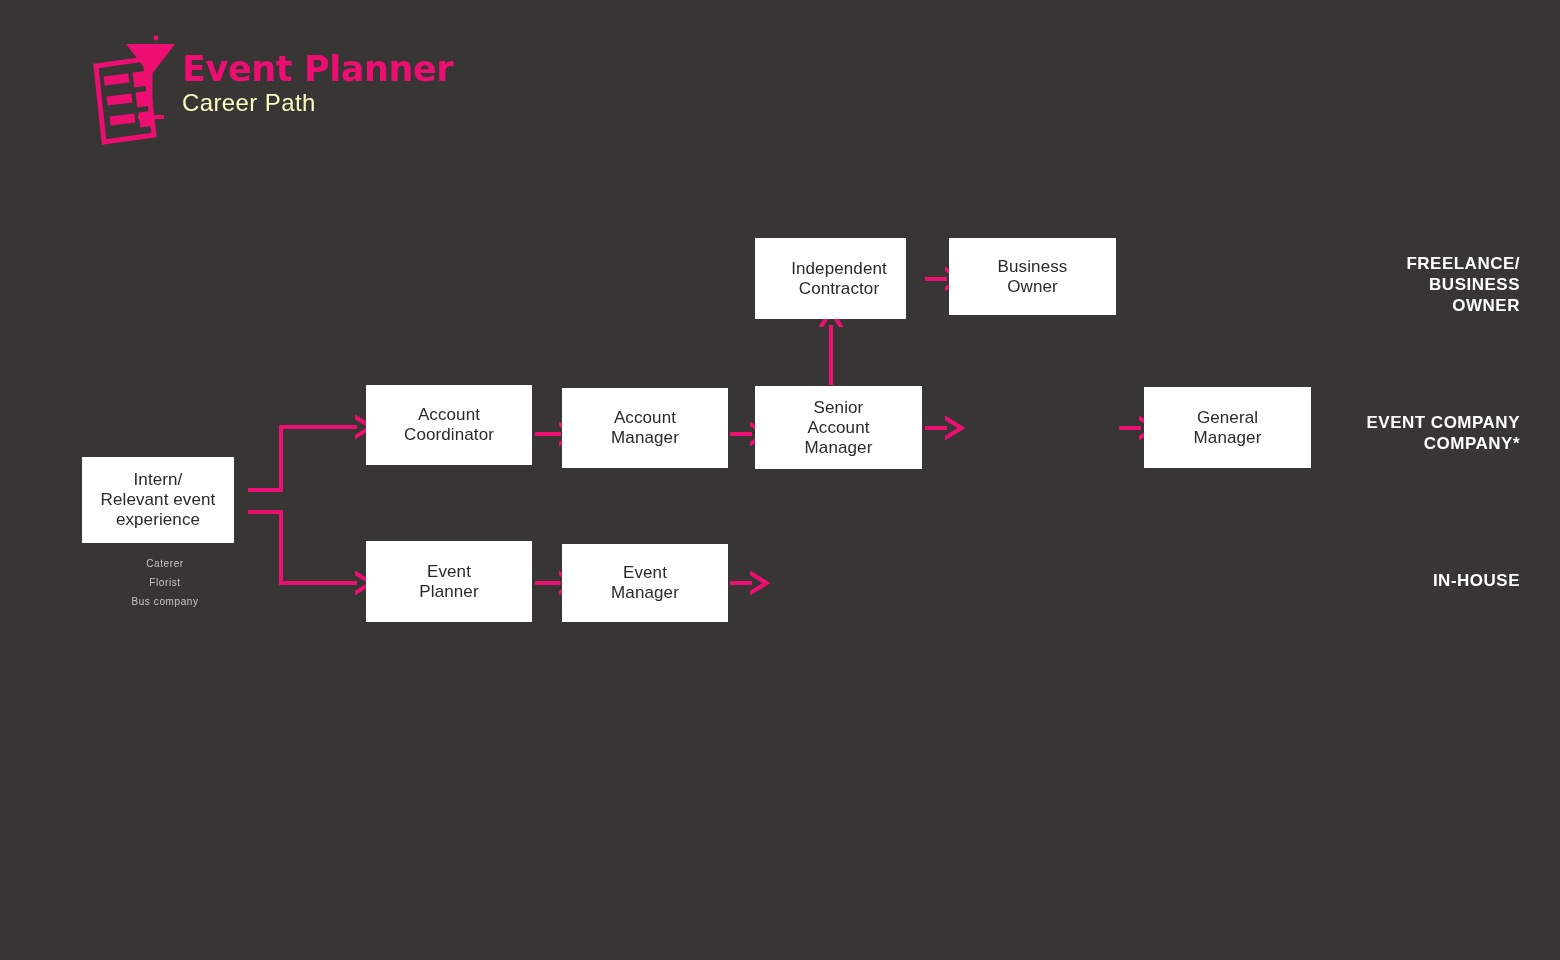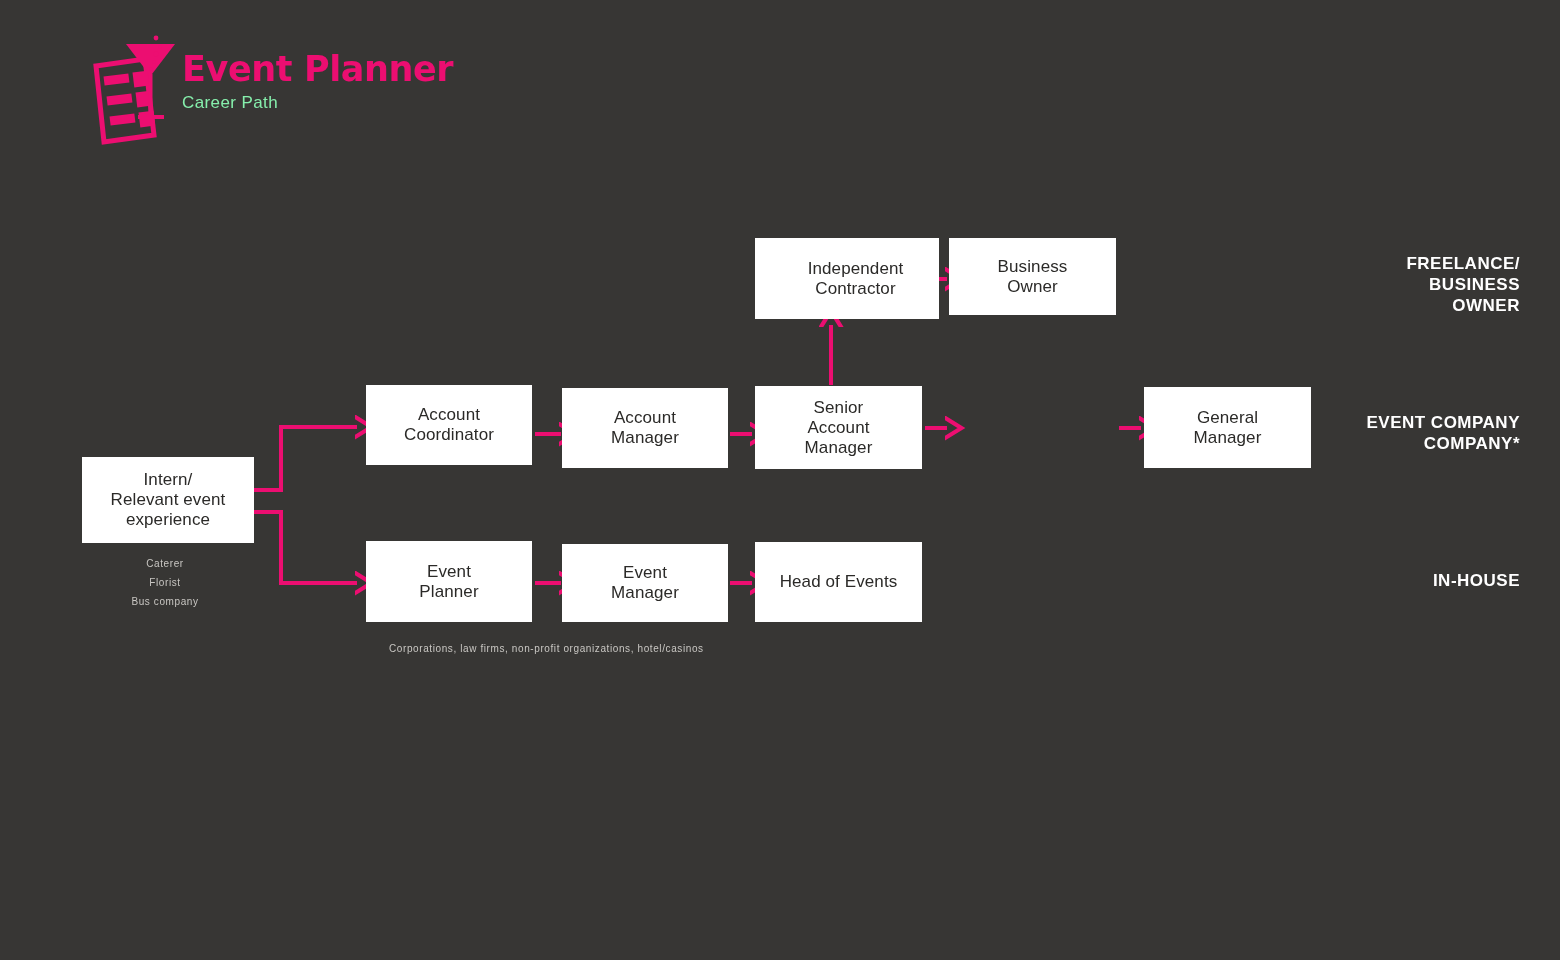--- a/index.html
+++ b/index.html
@@ -46,24 +46,24 @@
     font-weight: bold;
     font-size: 35px;
     line-height: 38px;
     letter-spacing: -0.4px;
     color: #ec0e71;
     white-space: nowrap;
   }
   #logo-subtitle {
     font-family: "Liberation Sans", sans-serif;
     font-weight: normal;
-    font-size: 17px;
+    font-size: 24px;
     line-height: 28px;
     letter-spacing: 0.4px;
-    color: #86efac;
+    color: #fef9c3;
     white-space: nowrap;
     margin-top: 1px;
   }
   
   .node {
     position: absolute;
     background: #ffffff;
     box-sizing: border-box;
     display: flex;
     align-items: center;
@@ -178,49 +178,47 @@
 
       <path d="M831 385 L831 325" marker-end="url(#arrow-u)"></path>
 
       <path d="M925 279 L947 279" marker-end="url(#arrow-r)"></path>
 
       <path d="M535 583 L561 583" marker-end="url(#arrow-r)"></path>
       <path d="M730 583 L752 583" marker-end="url(#arrow-r)"></path>
     </g>
   </svg>
 
-  <div class="node" style="left:82px;  top:457px; width:172px; height:86px;">Intern/
+  <div class="node" style="left:82px;  top:457px; width:152px; height:86px;">Intern/
 Relevant event
 experience</div>
   <div class="caption" id="start-caption">Caterer
 Florist
 Bus company</div>
 
-  <div class="node" style="left:755px; top:238px; width:184px; height:81px;padding-left:17px;">Independent
+  <div class="node" style="left:755px; top:238px; width:151px; height:81px;padding-left:17px;">Independent
 Contractor</div>
   <div class="node" style="left:949px; top:238px; width:167px; height:77px;">Business
 Owner</div>
 
   <div class="node" style="left:366px; top:385px; width:166px; height:80px;">Account
 Coordinator</div>
   <div class="node" style="left:562px; top:388px; width:166px; height:80px;">Account
 Manager</div>
   <div class="node" style="left:755px; top:386px; width:167px; height:83px;">Senior
 Account
 Manager</div>
   <div class="node" style="left:1144px;top:387px; width:167px; height:81px;">General
 Manager</div>
 
   <div class="node" style="left:366px; top:541px; width:166px; height:81px;">Event
 Planner</div>
   <div class="node" style="left:562px; top:544px; width:166px; height:78px;">Event
 Manager</div>
-  <div class="node" style="left:755px; top:542px; width:167px; height:80px;">Head of Events</div>
-
-  <div class="caption" id="inhouse-caption">Corporations, law firms, non-profit organizations, hotel/casinos</div>
+
 
   <div class="track-label" style="left:1280px; top:253px; width:240px;">FREELANCE/
 BUSINESS
 OWNER</div>
   <div class="track-label" style="left:1280px; top:412px; width:240px;">EVENT COMPANY
 COMPANY*</div>
   <div class="track-label" style="left:1280px; top:570px; width:240px;">IN-HOUSE</div>
 
 
 </div>

